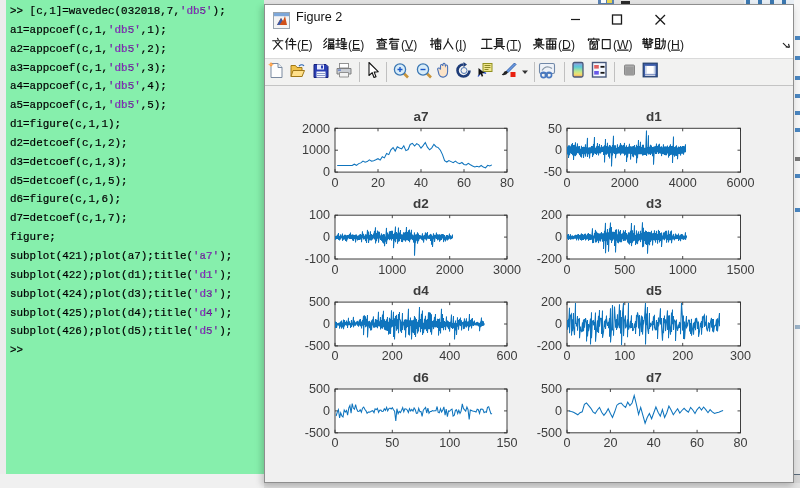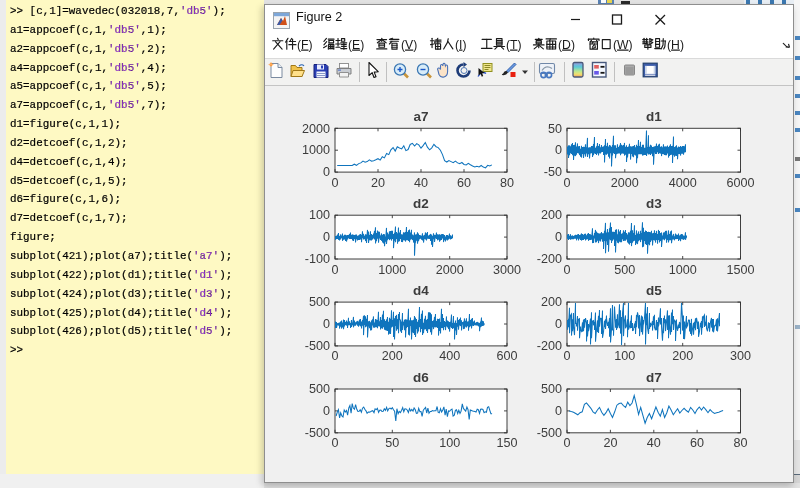--- a/index.html
+++ b/index.html
@@ -1,15 +1,15 @@
 <!DOCTYPE html>
 <html><head><meta charset="utf-8"><style>
 *{margin:0;padding:0;box-sizing:border-box}
 body{width:800px;height:488px;overflow:hidden;position:relative;background:#ffffff;font-family:"Liberation Sans",sans-serif}
-.cmd{position:absolute;left:0;top:0;width:264px;height:474px;background:#fef9c3;border-left:6px solid #ececec;overflow:hidden}
+.cmd{position:absolute;left:0;top:0;width:264px;height:474px;background:#86efac;border-left:6px solid #ececec;overflow:hidden}
 .cmd .ln{font-family:"Liberation Mono",monospace;font-size:10.9px;line-height:18.85px;white-space:pre;color:#000;padding-left:4px;-webkit-text-stroke:0.2px #000}
 .cmd .lines{padding-top:2px}
 s{text-decoration:none;color:#a232e8;font-style:normal}
 .figwin{position:absolute;left:264px;top:4px;width:530px;height:479px;background:#fff;border:1px solid #8e8e8e;box-shadow:-4px 2px 6px rgba(0,0,0,0.10),0 4px 6px rgba(0,0,0,0.12)}
 .titlebar{position:absolute;left:0;top:0;width:416px;height:26px;background:#fff}
 .figtitle{position:absolute;left:31px;top:5px;font-size:12.6px;color:#111}
 </style></head><body>
 <div style="position:absolute;left:264px;top:0;width:536px;height:5px;background:#e2e2e2"></div>
 <div style="position:absolute;left:560px;top:0;width:40px;height:4px;background:#f2f2f2"></div>
 <div style="position:absolute;left:598px;top:0;width:16px;height:4px;background:#5a82b4"></div>
@@ -36,26 +36,26 @@
 <div style="position:absolute;left:794px;top:474px;width:6px;height:1px;background:#5a6a7a"></div>
 <div style="position:absolute;left:794px;top:475px;width:6px;height:13px;background:#d6d6d6"></div>
 <div style="position:absolute;left:0;top:474px;width:264px;height:14px;background:#f0f0f0"></div>
 <div style="position:absolute;left:264px;top:483px;width:536px;height:5px;background:#e2e2e2"></div>
 <div style="position:absolute;left:0;top:461px;width:4px;height:11px;background:#1a1a1a"></div>
 <div class="cmd">
     <div class="lines">
 <div class="ln">&gt;&gt; [c,1]=wavedec(032018,7,<s>'db5'</s>);</div>
 <div class="ln">a1=appcoef(c,1,<s>'db5'</s>,1);</div>
 <div class="ln">a2=appcoef(c,1,<s>'db5'</s>,2);</div>
+<div class="ln">a3=appcoef(c,1,<s>'db5'</s>,3);</div>
 <div class="ln">a4=appcoef(c,1,<s>'db5'</s>,4);</div>
 <div class="ln">a5=appcoef(c,1,<s>'db5'</s>,5);</div>
-<div class="ln">a7=appcoef(c,1,<s>'db5'</s>,7);</div>
 <div class="ln">d1=figure(c,1,1);</div>
 <div class="ln">d2=detcoef(c,1,2);</div>
-<div class="ln">d4=detcoef(c,1,4);</div>
+<div class="ln">d3=detcoef(c,1,3);</div>
 <div class="ln">d5=detcoef(c,1,5);</div>
 <div class="ln">d6=figure(c,1,6);</div>
 <div class="ln">d7=detcoef(c,1,7);</div>
 <div class="ln">figure;</div>
 <div class="ln">subplot(421);plot(a7);title(<s>'a7'</s>);</div>
 <div class="ln">subplot(422);plot(d1);title(<s>'d1'</s>);</div>
 <div class="ln">subplot(424);plot(d3);title(<s>'d3'</s>);</div>
 <div class="ln">subplot(425);plot(d4);title(<s>'d4'</s>);</div>
 <div class="ln">subplot(426);plot(d5);title(<s>'d5'</s>);</div>
 <div class="ln">&gt;&gt;</div>

